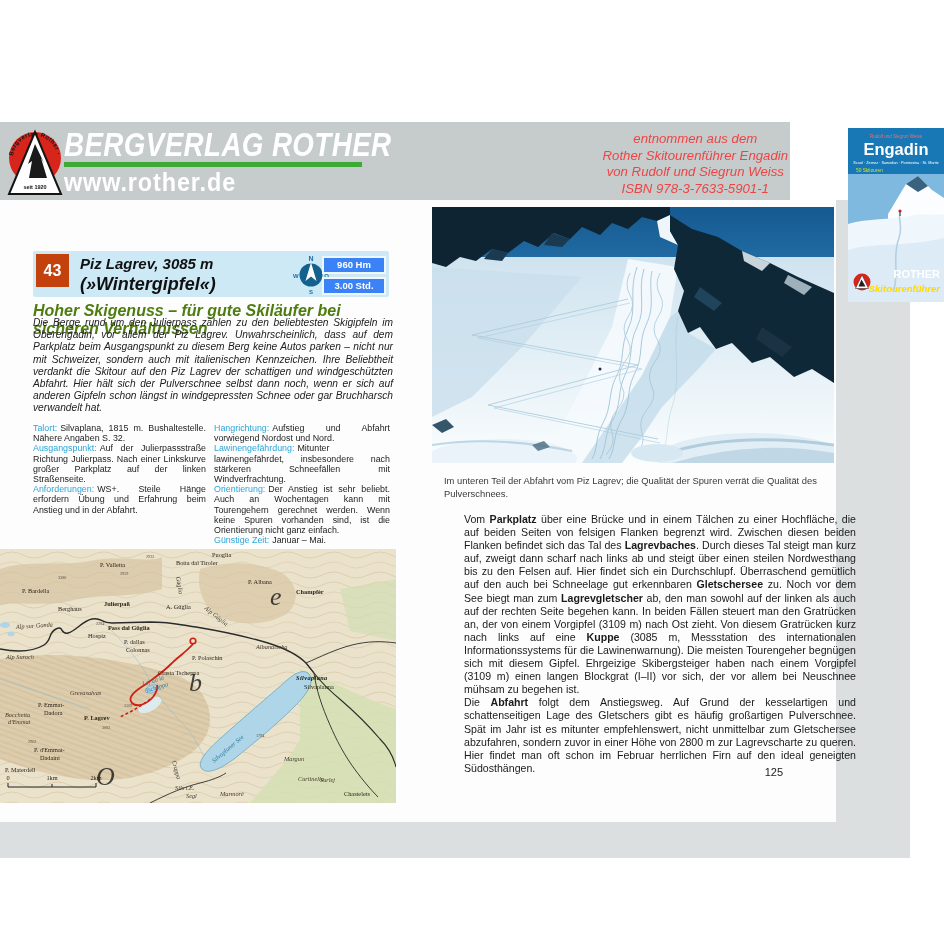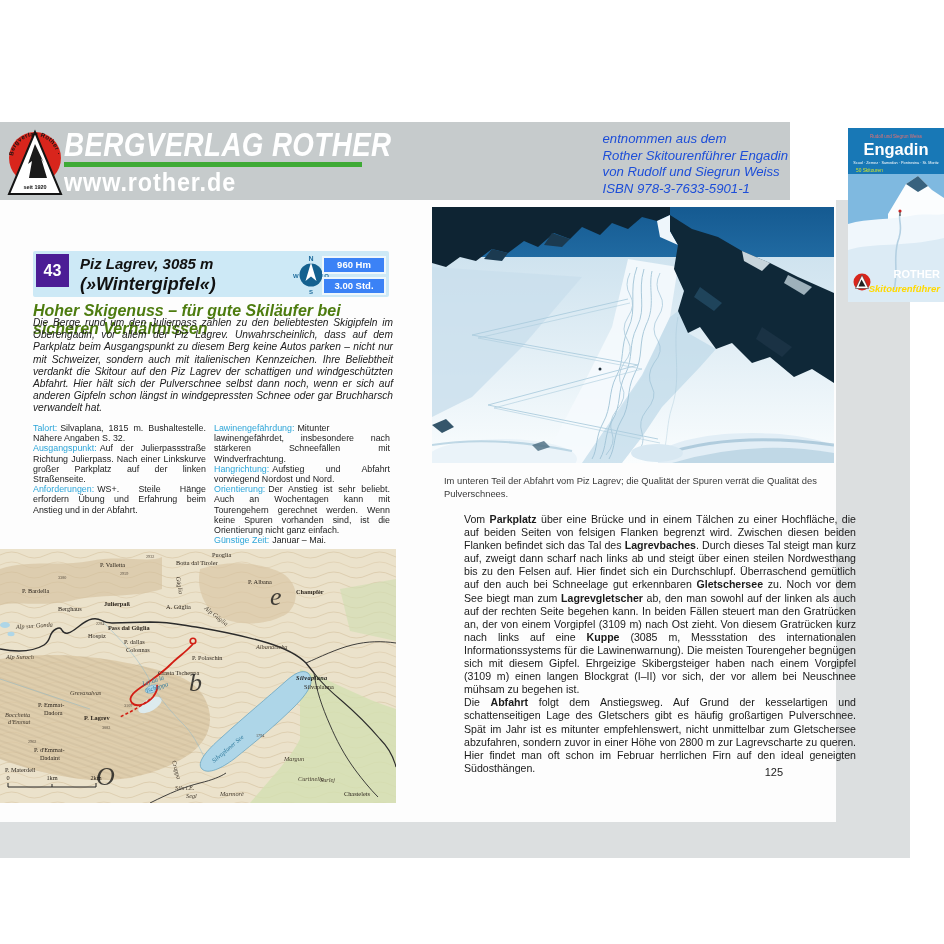--- a/index.html
+++ b/index.html
@@ -12,29 +12,29 @@
   .paper{left:0;top:200px;width:836px;height:622px;background:#fdfdfd;}
 
   
   .header-band{left:0;top:122px;width:790px;height:78px;background:#c6cbcc;}
   .logo-svg{left:4px;top:120px;width:62px;height:90px;}
   .brand{left:64px;top:126px;font-size:33px;font-weight:700;font-style:italic;color:#ffffff;
          white-space:nowrap;transform:scaleX(.84);transform-origin:left top;letter-spacing:.5px;}
   .green-rule{left:64px;top:162px;width:298px;height:5px;background:#3eaa35;}
   .url{left:64px;top:167px;font-size:26px;font-weight:700;color:#ffffff;white-space:nowrap;
        transform:scaleX(.9);transform-origin:left top;letter-spacing:1px;}
-  .source-note{top:131px;right:156px;text-align:left;font-style:italic;font-size:13.2px;
-               line-height:16.5px;color:#1d4ed8;}
+  .source-note{top:131px;right:156px;text-align:center;font-style:italic;font-size:13.2px;
+               line-height:16.5px;color:#ef4444;}
 
   
   .book-cover{left:848px;top:128px;width:96px;height:174px;}
 
   
   .title-bar{left:33px;top:251px;width:356px;height:46px;background:#cde9f6;border-radius:2px;}
-  .route-num{left:3px;top:3px;width:33px;height:33px;background:#4c1d95;color:#fff;
+  .route-num{left:3px;top:3px;width:33px;height:33px;background:#c2410c;color:#fff;
              font-size:16px;font-weight:700;text-align:center;line-height:33px;}
   .route-titles{left:47px;top:4px;font-style:italic;font-weight:700;color:#111;white-space:nowrap;}
   .route-t1{font-size:15px;}
   .route-t2{font-size:18px;margin-top:2px;}
   .compass-svg{left:260px;top:2px;width:36px;height:42px;}
   .badges{right:3px;top:5px;width:64px;}
   .badge{width:60px;height:14px;background:#3b82f6;border:2px solid #eef7fc;color:#fff;
          font-size:9.5px;font-weight:700;text-align:center;line-height:14px;margin-bottom:3px;}
 
   
@@ -143,22 +143,22 @@
 
   <div class="abs intro-head">Hoher Skigenuss – für gute Skiläufer bei sicheren Verhältnissen</div>
   <div class="abs intro-text">Die Berge rund um den Julierpass zählen zu den beliebtesten Skigipfeln im Oberengadin, vor allem der Piz Lagrev. Unwahrscheinlich, dass auf dem Parkplatz beim Ausgangspunkt zu diesem Berg keine Autos parken – nicht nur mit Schweizer, sondern auch mit italienischen Kennzeichen. Ihre Beliebtheit verdankt die Skitour auf den Piz Lagrev der schattigen und windgeschützten Abfahrt. Hier hält sich der Pulverschnee selbst dann noch, wenn er sich auf anderen Gipfeln schon längst in windgepressten Schnee oder gar Bruchharsch verwandelt hat.</div>
 
   <div class="abs info-col info-left">
     <p><span class="info-label">Talort:</span><span>Silvaplana, 1815 m. Bushaltestelle. Nähere Angaben S. 32.</span></p>
     <p><span class="info-label">Ausgangspunkt:</span><span>Auf der Julierpassstraße Richtung Julierpass. Nach einer Linkskurve großer Parkplatz auf der linken Straßenseite.</span></p>
     <p><span class="info-label">Anforderungen:</span><span>WS+. Steile Hänge erfordern Übung und Erfahrung beim Anstieg und in der Abfahrt.</span></p>
   </div>
   <div class="abs info-col info-right">
+    <p><span class="info-label">Hangrichtung:</span><span>Aufstieg und Abfahrt vorwiegend Nordost und Nord.</span></p>
     <p><span class="info-label">Lawinengefährdung:</span><span>Mitunter lawinengefährdet, insbesondere nach stärkeren Schneefällen mit Windverfrachtung.</span></p>
-    <p><span class="info-label">Hangrichtung:</span><span>Aufstieg und Abfahrt vorwiegend Nordost und Nord.</span></p>
     <p><span class="info-label">Orientierung:</span><span>Der Anstieg ist sehr beliebt. Auch an Wochentagen kann mit Tourengehern gerechnet werden. Wenn keine Spuren vorhanden sind, ist die Orientierung nicht ganz einfach.</span></p>
     <p><span class="info-label">Günstige Zeit:</span><span>Januar – Mai.</span></p>
   </div>
 
   <svg class="abs map-svg" viewBox="0 0 396 254">
     <defs>
       <pattern id="cont" width="46" height="30" patternUnits="userSpaceOnUse">
         <path d="M0,6 Q12,0 23,6 T46,6" stroke="#c3a77b" fill="none" stroke-width="0.6"></path>
         <path d="M0,16 Q12,10 23,16 T46,16" stroke="#c9ad80" fill="none" stroke-width="0.5"></path>
         <path d="M0,26 Q12,20 23,26 T46,26" stroke="#bfa275" fill="none" stroke-width="0.6"></path>

